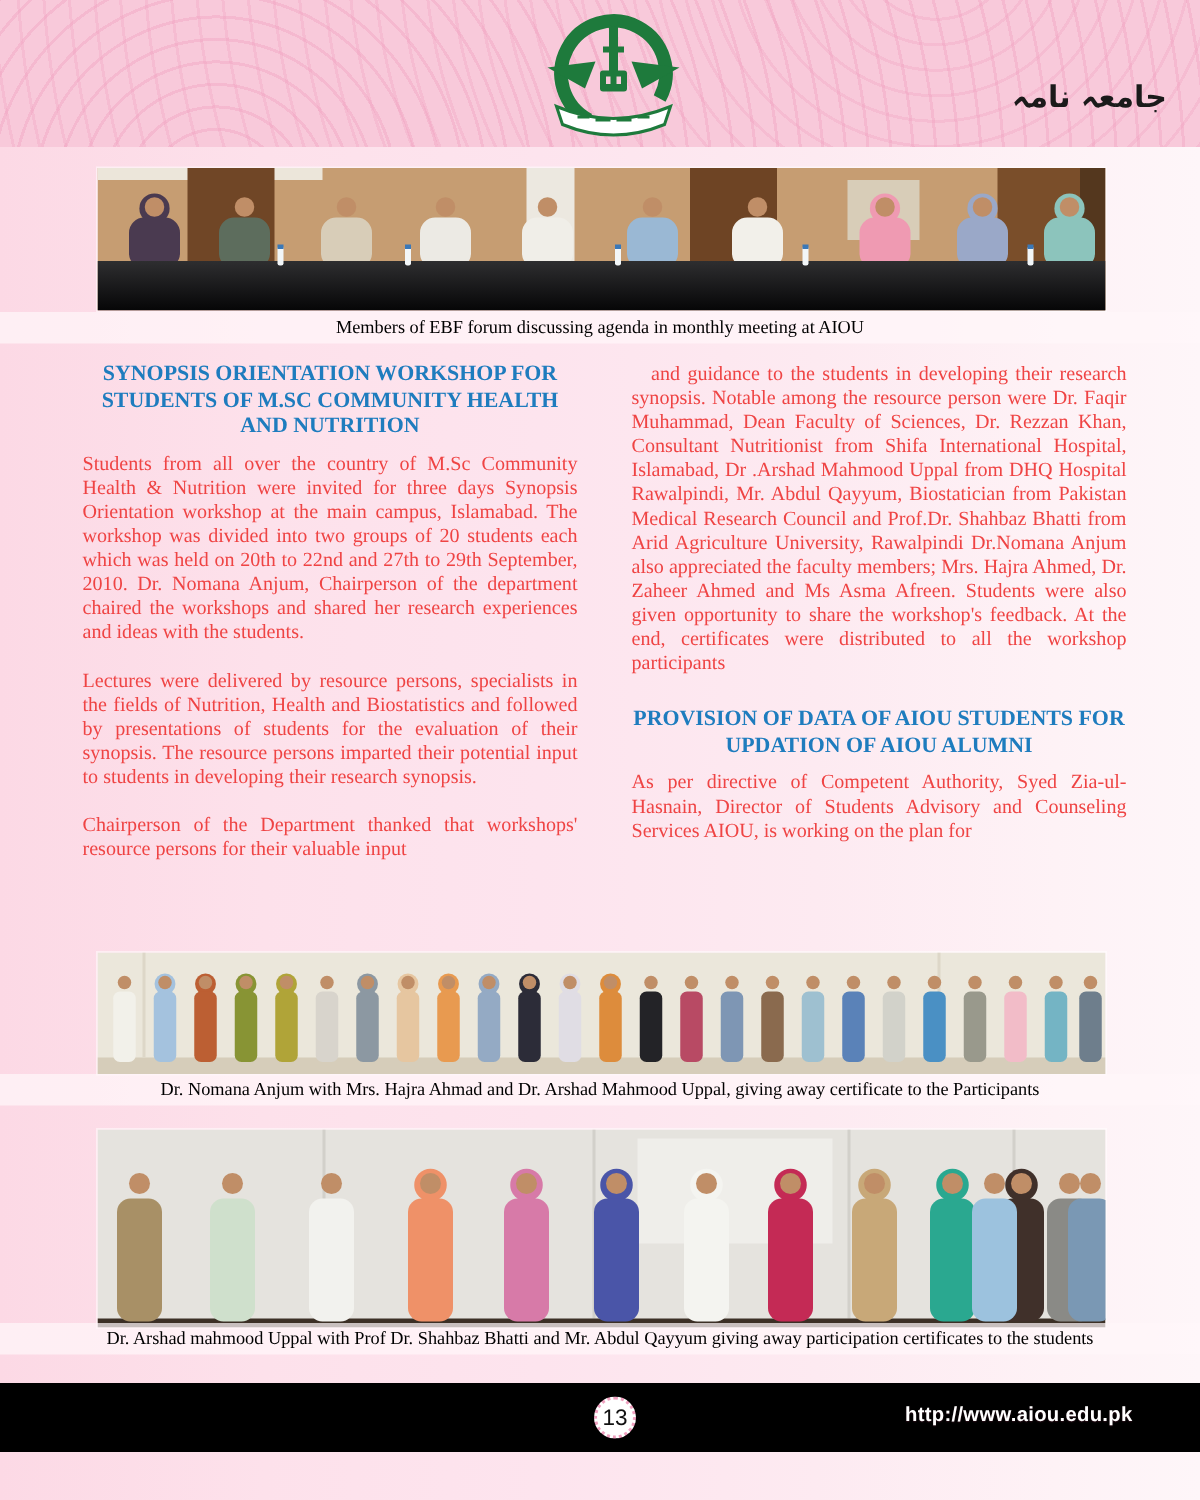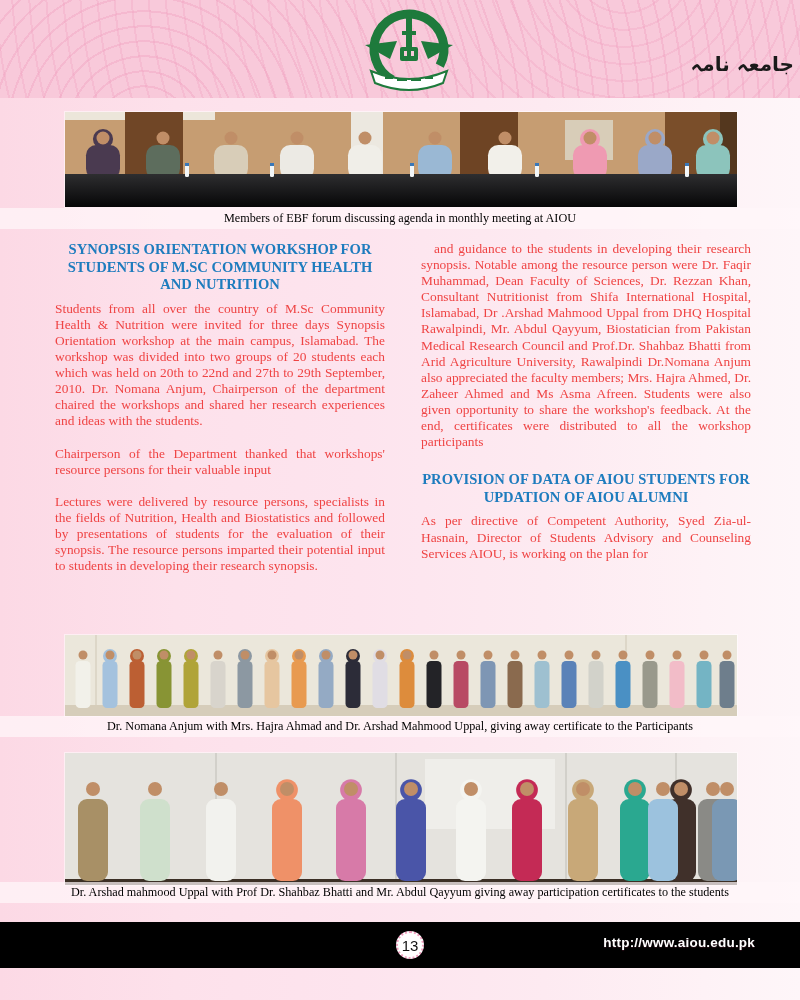--- a/index.html
+++ b/index.html
@@ -10,21 +10,21 @@
   }
   .masthead{
     position:absolute;left:0;top:0;width:800px;height:98px;
     background-color:#f8c9da;
     background-image:
       repeating-radial-gradient(circle at 18% 135%, rgba(240,158,190,.38) 0 2px, rgba(0,0,0,0) 2px 15px),
       repeating-radial-gradient(circle at 78% -40%, rgba(240,158,190,.30) 0 2px, rgba(0,0,0,0) 2px 17px);
   }
   .logo{position:absolute;left:356px;top:5px;width:106px;height:92px;}
   .urdu-title{
-    position:absolute;right:6px;top:52px;color:#1a1a1a;
+    position:absolute;right:22px;top:52px;color:#1a1a1a;
     font-family:"DejaVu Sans", sans-serif;font-size:20px;font-weight:bold;direction:rtl;
   }
   .photo{position:absolute;left:65px;display:block;box-shadow:0 0 0 1px rgba(255,255,255,.5);}
   .caption-row{
     position:absolute;left:0;width:800px;text-align:center;
     font-size:12.2px;color:#000000;padding:3px 0;
     background:rgba(255,246,250,.72);
   }
   .columns{
     position:absolute;left:55px;top:241px;width:696px;
@@ -134,22 +134,22 @@
       <rect x="620" y="52" width="4" height="13" rx="1.5" fill="#f2f6f8"></rect>
       <rect x="620" y="51" width="4" height="3" fill="#3a78b8"></rect>
     </g>
 </svg>
 <div class="caption-row" style="top:208px">Members of EBF forum discussing agenda in monthly meeting at AIOU</div>
 
 <div class="columns">
   <div class="col">
     <h2 class="art-heading">SYNOPSIS ORIENTATION WORKSHOP FOR STUDENTS OF M.SC COMMUNITY HEALTH AND NUTRITION</h2>
     <p>Students from all over the country of M.Sc Community Health &amp; Nutrition were invited for three days Synopsis Orientation workshop at the main campus, Islamabad. The workshop was divided into two groups of 20 students each which was held on 20th to 22nd and 27th to 29th September, 2010. Dr. Nomana Anjum, Chairperson of the department chaired the workshops and shared her research experiences and ideas with the students.</p>
+    <p>Lectures were delivered by resource persons, specialists in the fields of Nutrition, Health and Biostatistics and followed by presentations of students for the evaluation of their synopsis. The resource persons imparted their potential input to students in developing their research synopsis.</p>
     <p>Chairperson of the Department thanked that workshops' resource persons for their valuable input</p>
-    <p>Lectures were delivered by resource persons, specialists in the fields of Nutrition, Health and Biostatistics and followed by presentations of students for the evaluation of their synopsis. The resource persons imparted their potential input to students in developing their research synopsis.</p>
   </div>
   <div class="col">
     <p class="cont">and guidance to the students in developing their research synopsis. Notable among the resource person were Dr. Faqir Muhammad, Dean Faculty of Sciences, Dr. Rezzan Khan, Consultant Nutritionist from Shifa International Hospital, Islamabad, Dr .Arshad Mahmood Uppal from DHQ Hospital Rawalpindi, Mr. Abdul Qayyum, Biostatician from Pakistan Medical Research Council and Prof.Dr. Shahbaz Bhatti from Arid Agriculture University, Rawalpindi Dr.Nomana Anjum also appreciated the faculty members; Mrs. Hajra Ahmed, Dr. Zaheer Ahmed and Ms Asma Afreen. Students were also given opportunity to share the workshop's feedback. At the end, certificates were distributed to all the workshop participants</p>
     <h2 class="art-heading heading-gap">PROVISION OF DATA OF AIOU STUDENTS FOR UPDATION OF AIOU ALUMNI</h2>
     <p>As per directive of Competent Authority, Syed Zia-ul-Hasnain, Director of Students Advisory and Counseling Services AIOU, is working on the plan for</p>
   </div>
 </div>
 
 <svg class="photo" style="top:635px" width="672" height="81" viewBox="0 0 672 81">
   <rect width="672" height="81" fill="#ebe7db"></rect>

